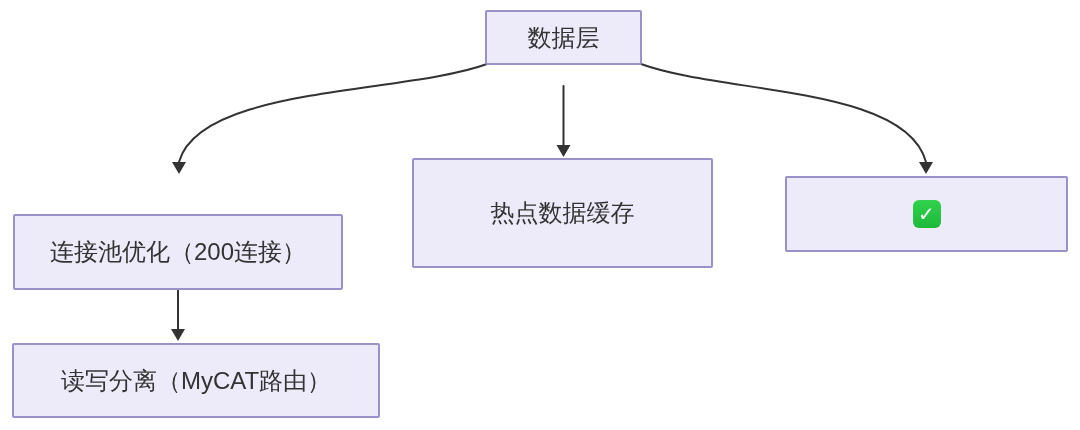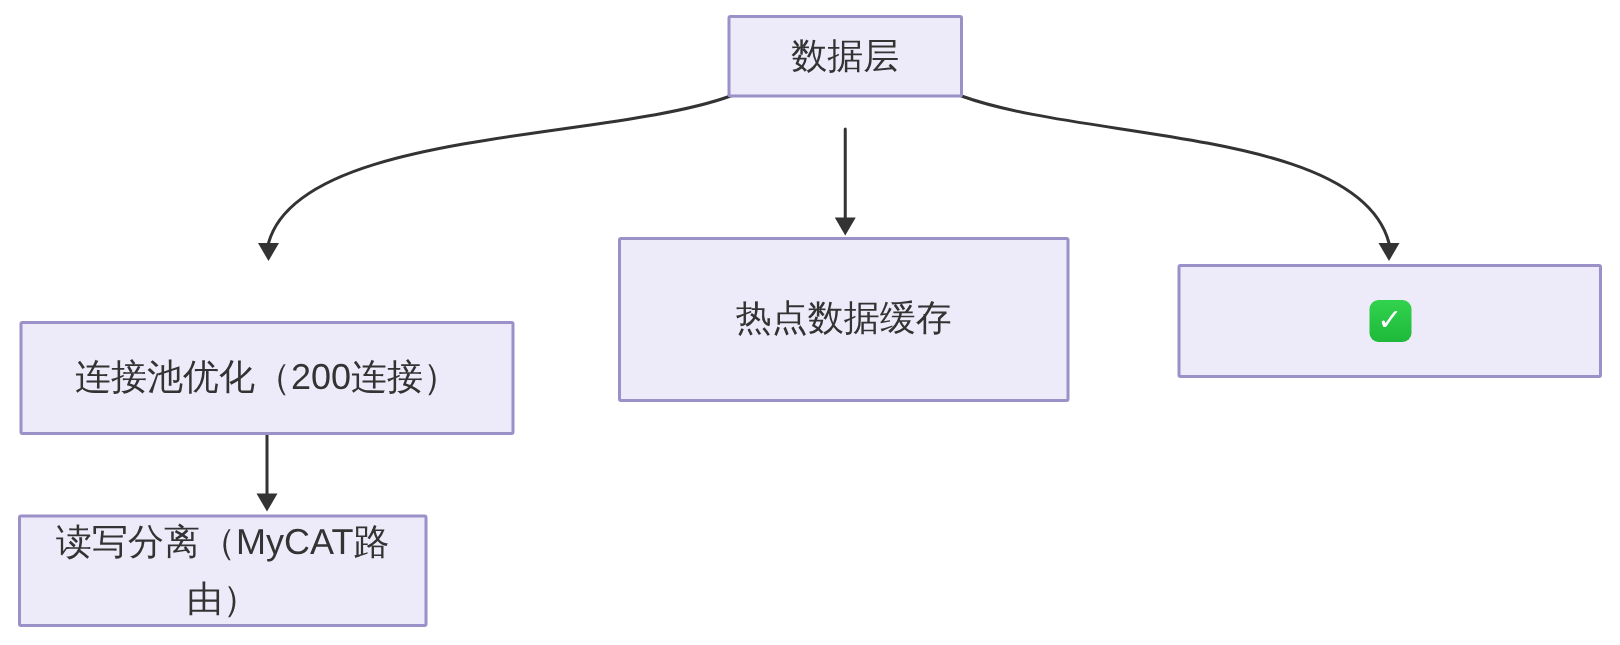--- a/index.html
+++ b/index.html
@@ -59,21 +59,21 @@
     color: #ffffff;
     font-size: 20px;
     font-weight: bold;
     line-height: 1;
   }
   
   #node-data-layer      { left: 485px; top: 10px;  width: 157px; height: 55px; }
   #node-connection-pool { left: 13px;  top: 176px; width: 330px; height: 76px; margin-top: 38px; }
   #node-hot-cache       { left: 412px; top: 158px; width: 301px; height: 110px; }
   #node-rt-result       { left: 785px; top: 176px; width: 283px; height: 76px; }
-  #node-read-write      { left: 12px;  top: 343px; width: 273px; height: 75px; }
+  #node-read-write      { left: 12px;  top: 343px; width: 368px; height: 75px; }
 </style>
 </head>
 <body>
 
 <div class="canvas">
 
   <svg class="edges" viewBox="0 0 1080 430" xmlns="http://www.w3.org/2000/svg">
 
     <path d="M 487 64 C 405 94, 200 86, 179 162" fill="none" stroke="#333333" stroke-width="2" stroke-linecap="round"></path>
     <polygon points="172,162 186,162 179,174" fill="#333333"></polygon>

